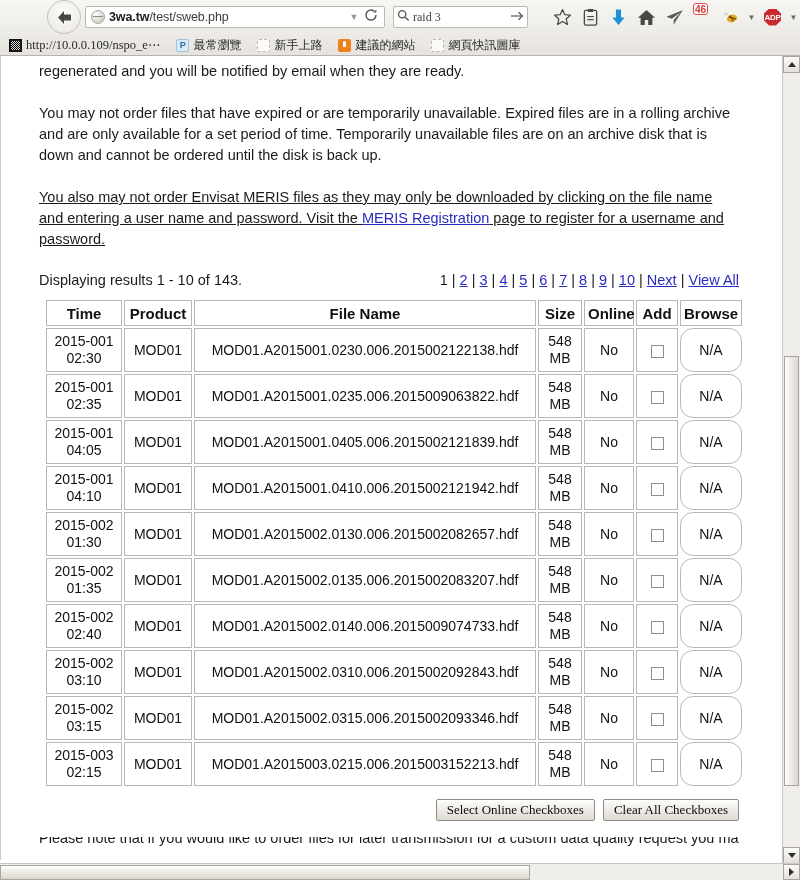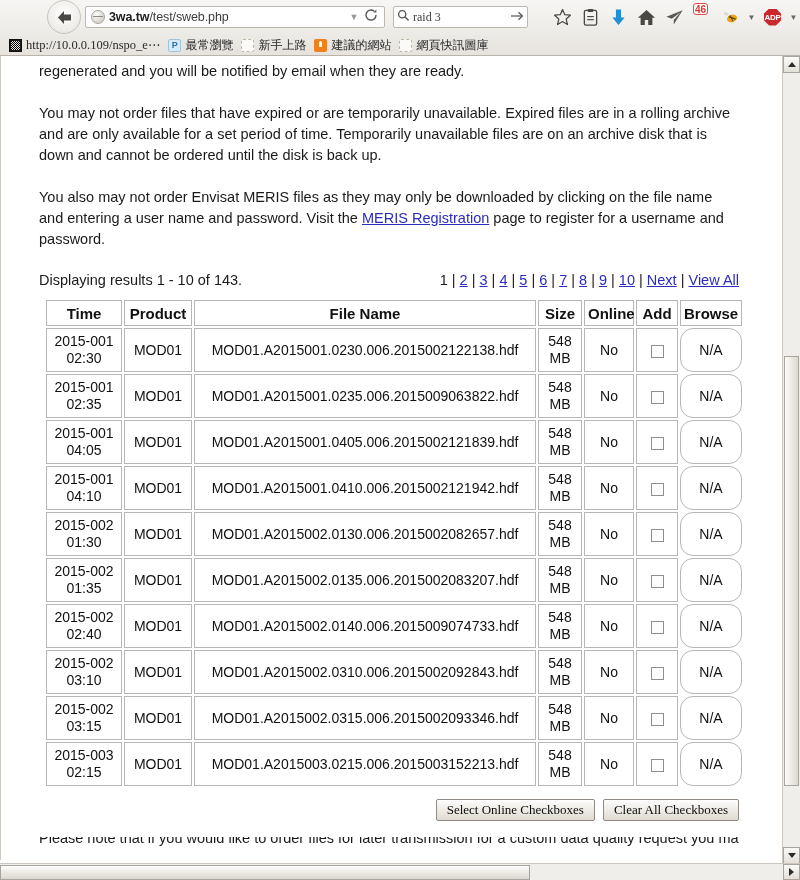--- a/index.html
+++ b/index.html
@@ -206,21 +206,21 @@
   
   .bookmarks {
     position: absolute;
     top: 34px; left: 0;
     width: 800px;
     height: 22px;
     display: flex;
     align-items: center;
     padding-left: 6px;
     box-sizing: border-box;
-    gap: 0px;
+    gap: 8px;
   }
   .bm {
     display: flex;
     align-items: center;
     height: 19px;
     padding: 0 5px 0 3px;
     cursor: pointer;
     gap: 4px;
     flex: 0 0 auto;
   }
@@ -304,21 +304,21 @@
   .para {
     font-family: "Liberation Sans", sans-serif;
     font-size: 14.5px;
     line-height: 21px;
     color: #1a1a1a;
     width: 700px;
     margin: 0;
   }
   .p1 { padding-top: 5px; }
   .p2 { padding-top: 21px; }
-  .p3 { padding-top: 21px; }
+  .p3 { padding-top: 21px; text-decoration: underline; }
 
   a.lnk {
     color: #2b2bbf;
     text-decoration: underline;
   }
 
   .results-row {
     display: flex;
     align-items: baseline;
     width: 700px;

